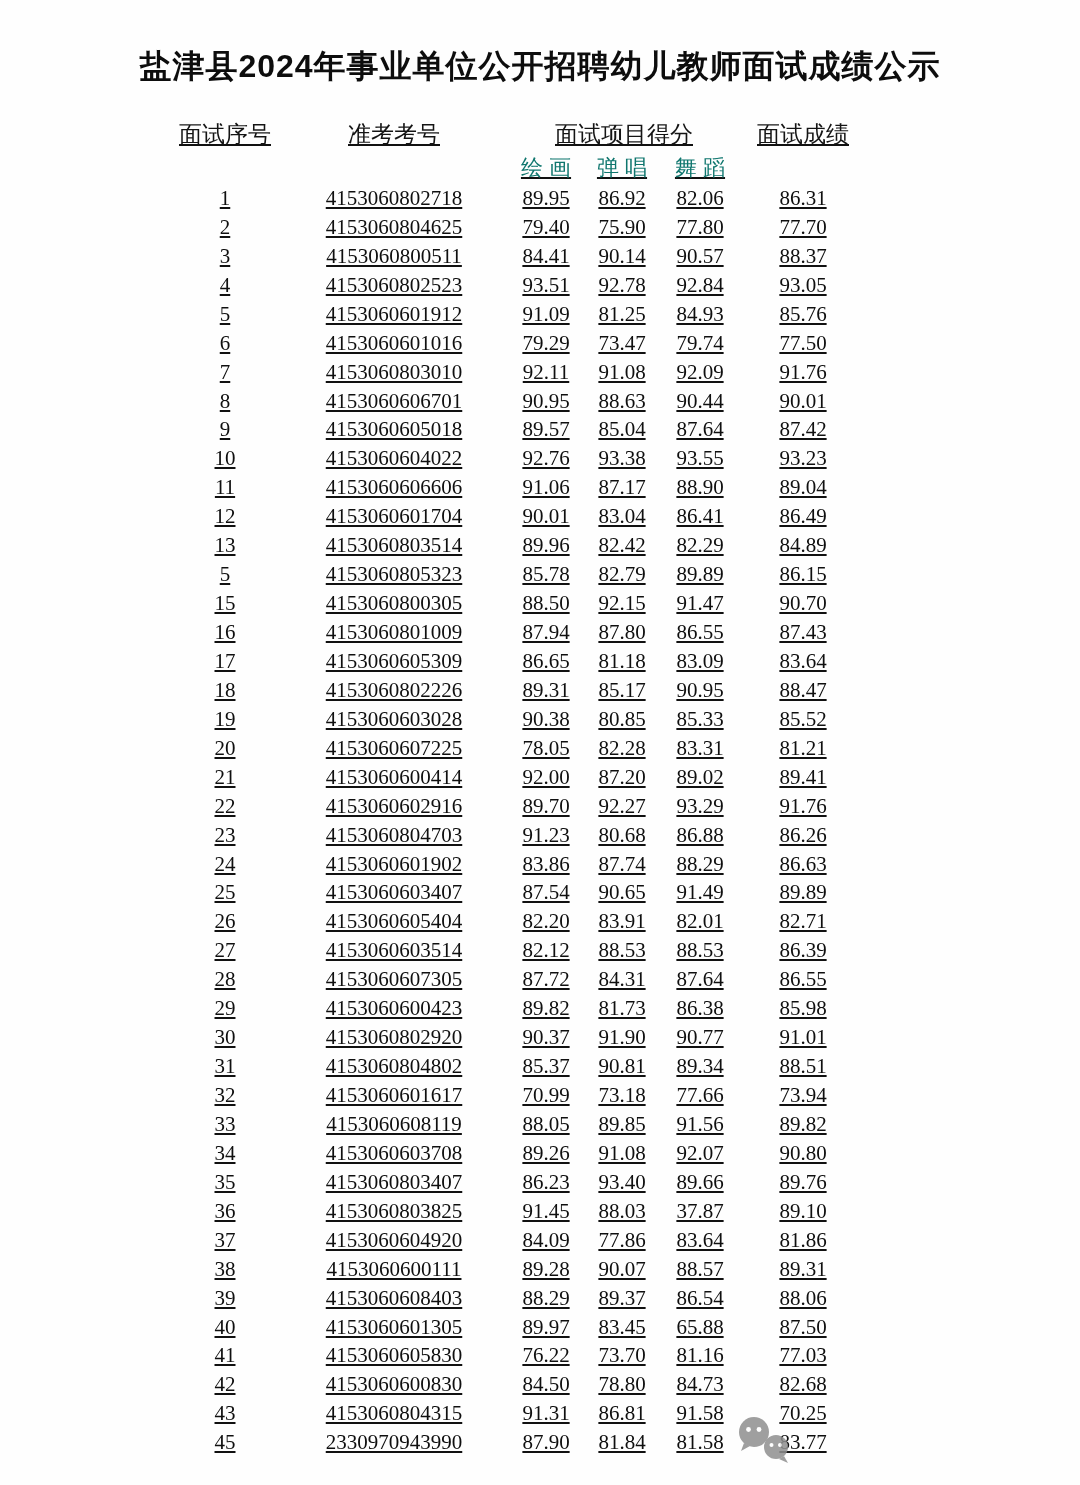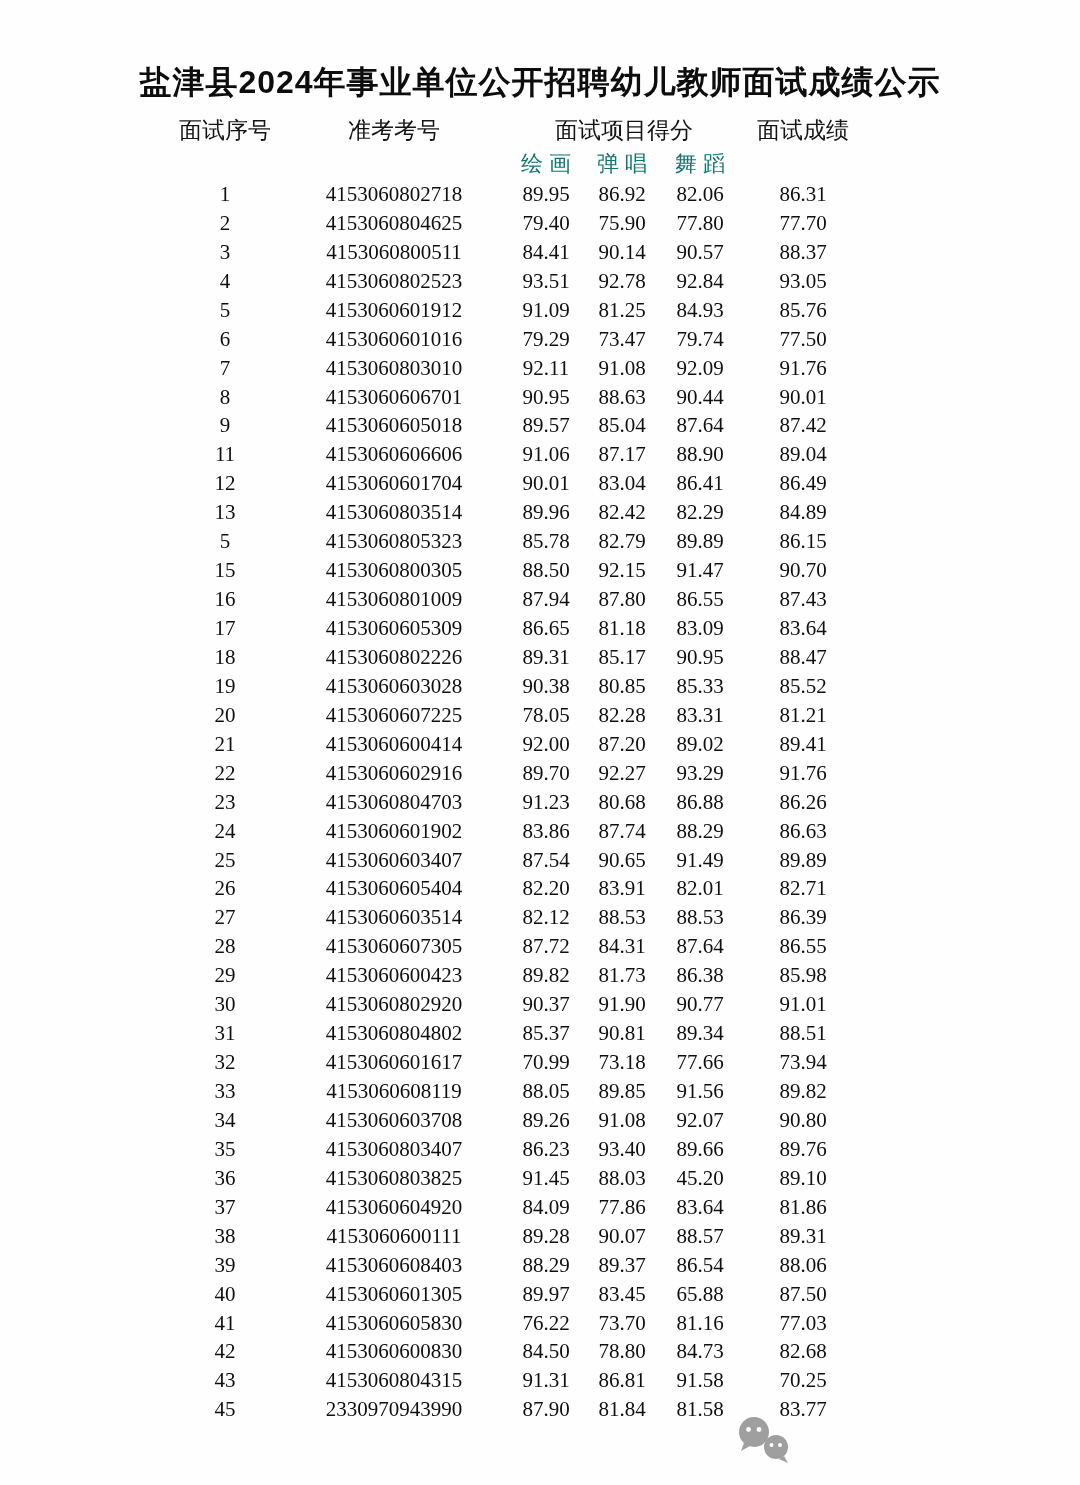--- a/index.html
+++ b/index.html
@@ -11,33 +11,34 @@
     position: relative;
     width: 1080px;
     height: 1485px;
     background: #fefefe;
     overflow: hidden;
     font-family: "Liberation Serif", "DejaVu Serif", serif;
     color: #111111;
   }
   .title {
     margin: 0;
-    padding-top: 60px;
+    padding-top: 44px;
     text-align: center;
     font-family: "Liberation Sans", "DejaVu Sans", sans-serif;
     font-weight: bold;
     font-size: 32px;
     line-height: 44px;
     color: #0d0d0d;
     letter-spacing: 1px;
   }
   .table {
     margin-left: 170px;
     width: 700px;
-    margin-top: 8px;
+    margin-top: 28px;
+    text-decoration: underline;
   }
   .row {
     display: grid;
     grid-template-columns: 110px 228px 76px 76px 80px 126px;
     align-items: center;
   }
   .cell {
     text-align: center;
     white-space: nowrap;
   }
@@ -183,20 +184,28 @@
 
   <div class="row data-row">
     <div class="cell">9</div>
     <div class="cell">4153060605018</div>
     <div class="cell">89.57</div>
     <div class="cell">85.04</div>
     <div class="cell">87.64</div>
     <div class="cell">87.42</div>
   </div>
 
+  <div class="row data-row">
+    <div class="cell">10</div>
+    <div class="cell">4153060604022</div>
+    <div class="cell">92.76</div>
+    <div class="cell">93.38</div>
+    <div class="cell">93.55</div>
+    <div class="cell">93.23</div>
+  </div>
 
   <div class="row data-row">
     <div class="cell">11</div>
     <div class="cell">4153060606606</div>
     <div class="cell">91.06</div>
     <div class="cell">87.17</div>
     <div class="cell">88.90</div>
     <div class="cell">89.04</div>
   </div>
 
@@ -414,21 +423,21 @@
     <div class="cell">93.40</div>
     <div class="cell">89.66</div>
     <div class="cell">89.76</div>
   </div>
 
   <div class="row data-row">
     <div class="cell">36</div>
     <div class="cell">4153060803825</div>
     <div class="cell">91.45</div>
     <div class="cell">88.03</div>
-    <div class="cell">45.20</div>
+    <div class="cell">37.87</div>
     <div class="cell">89.10</div>
   </div>
 
   <div class="row data-row">
     <div class="cell">37</div>
     <div class="cell">4153060604920</div>
     <div class="cell">84.09</div>
     <div class="cell">77.86</div>
     <div class="cell">83.64</div>
     <div class="cell">81.86</div>

